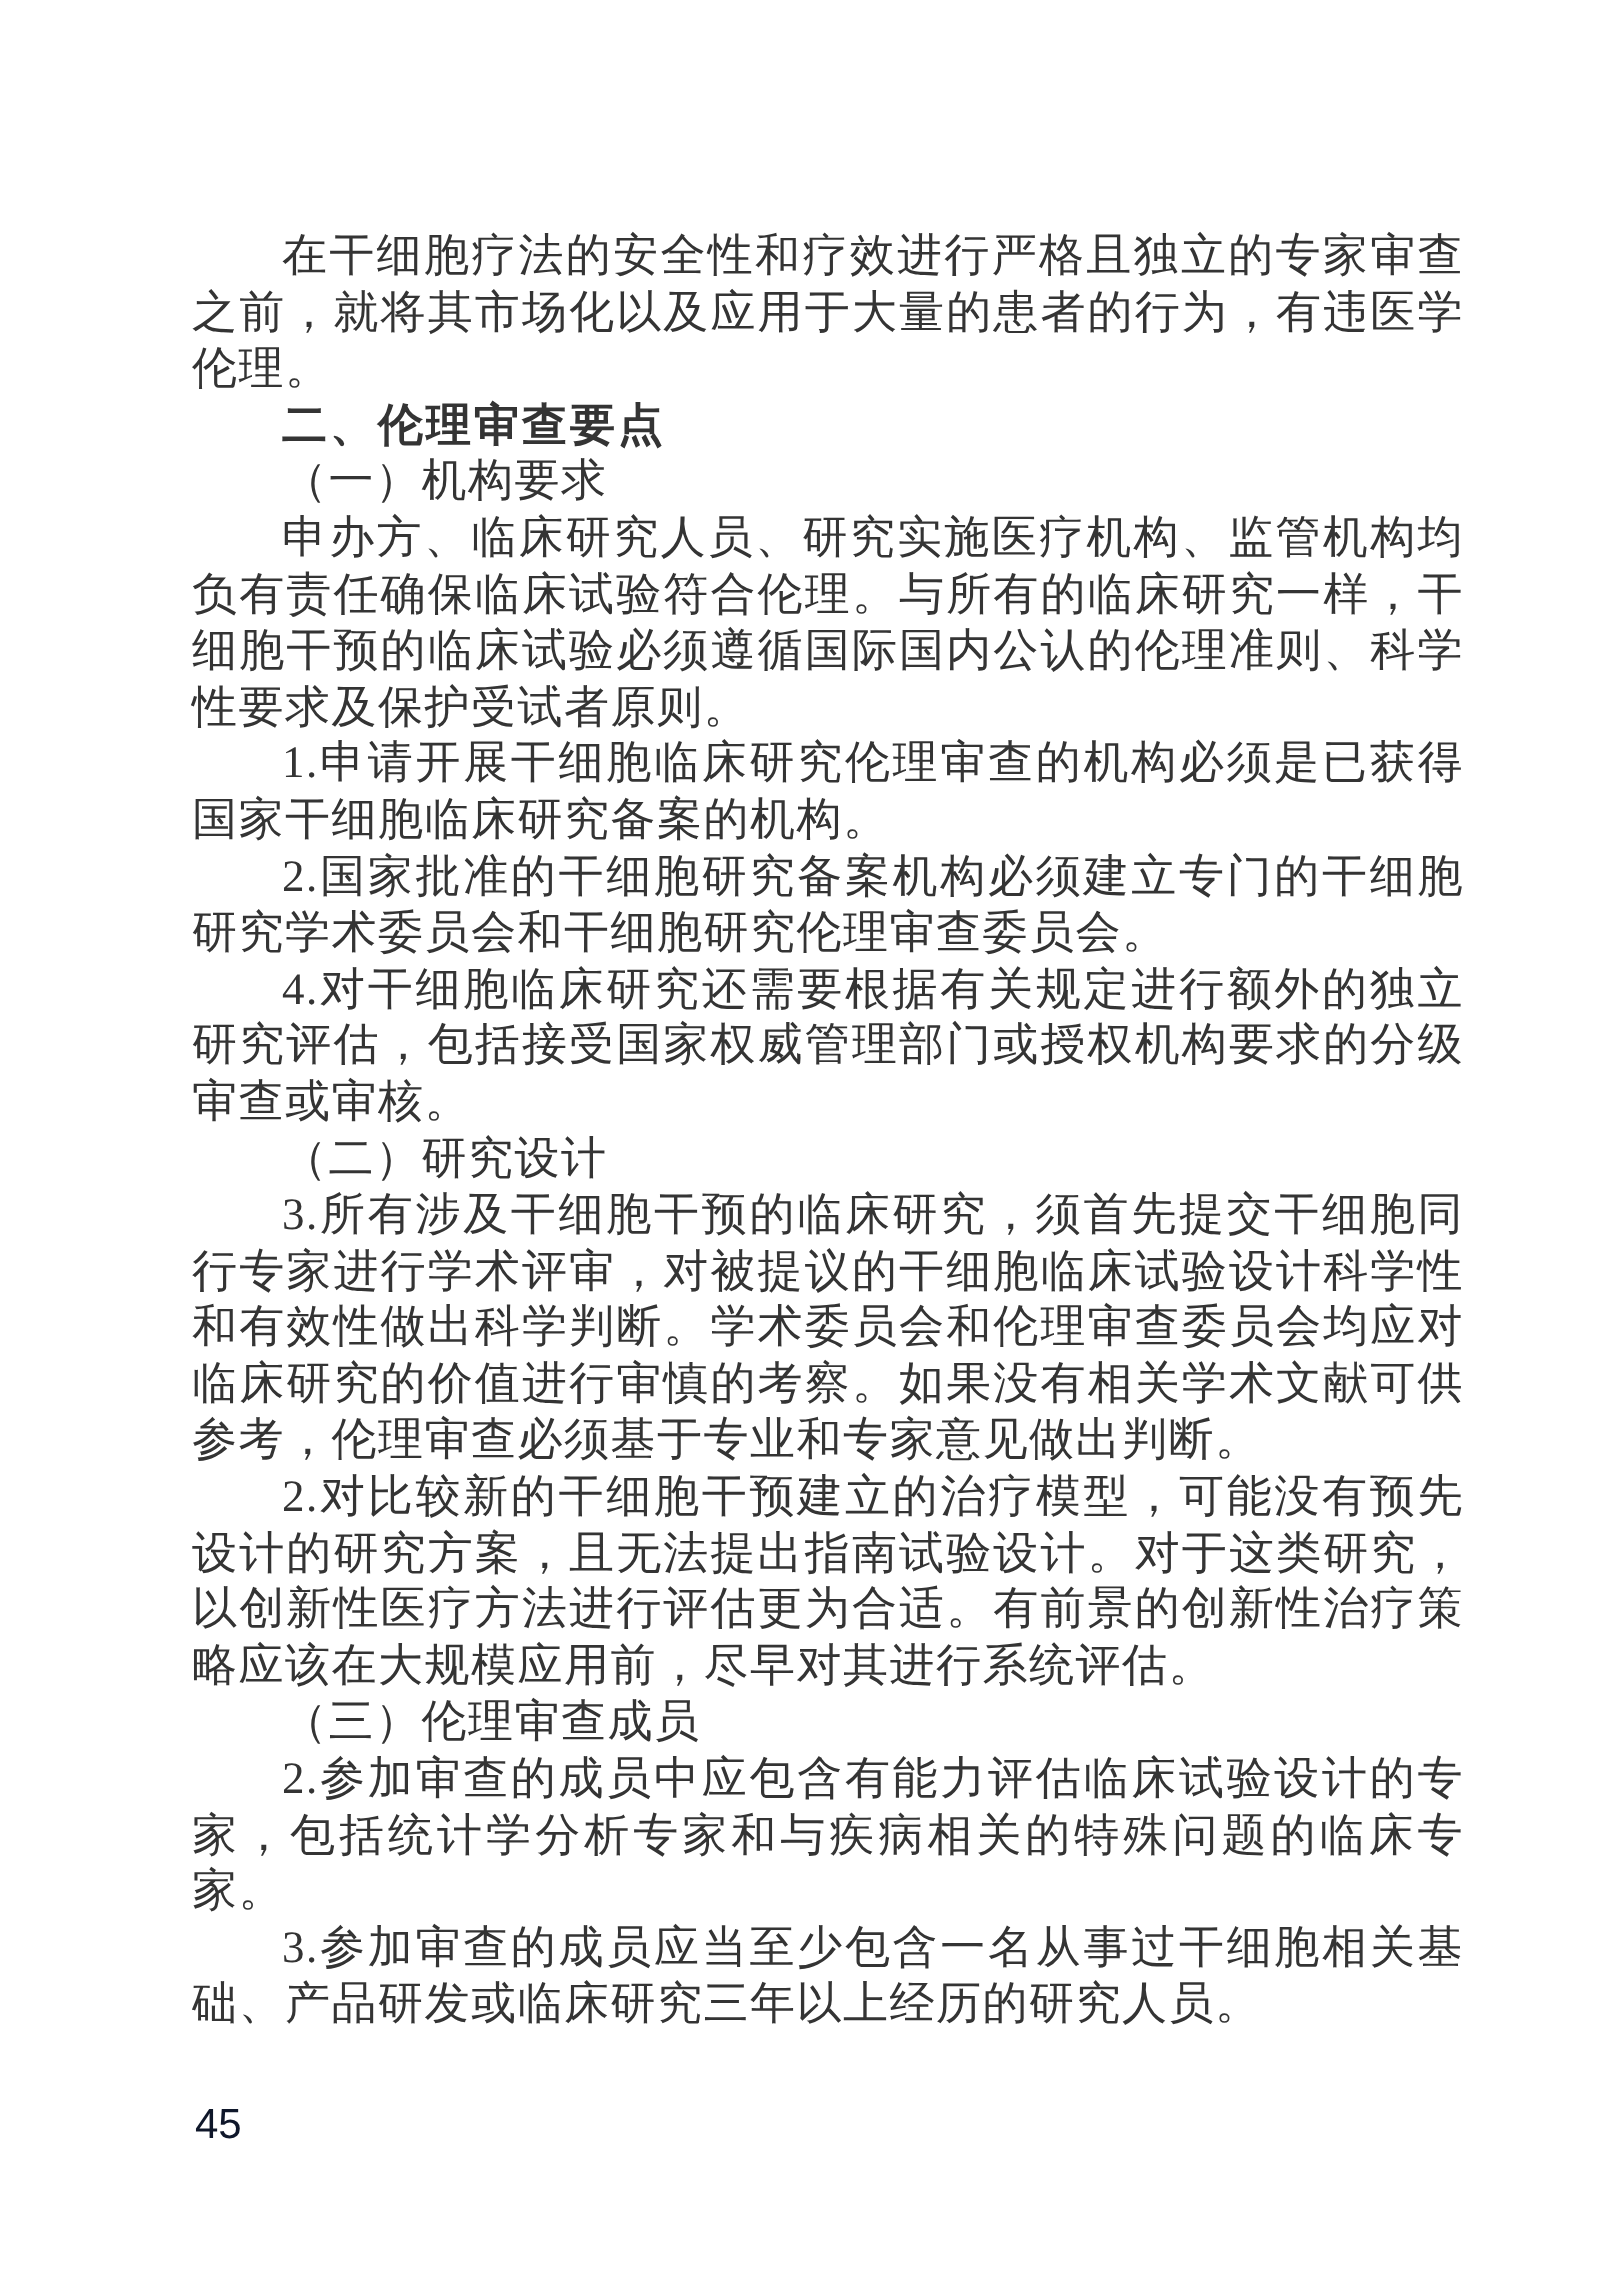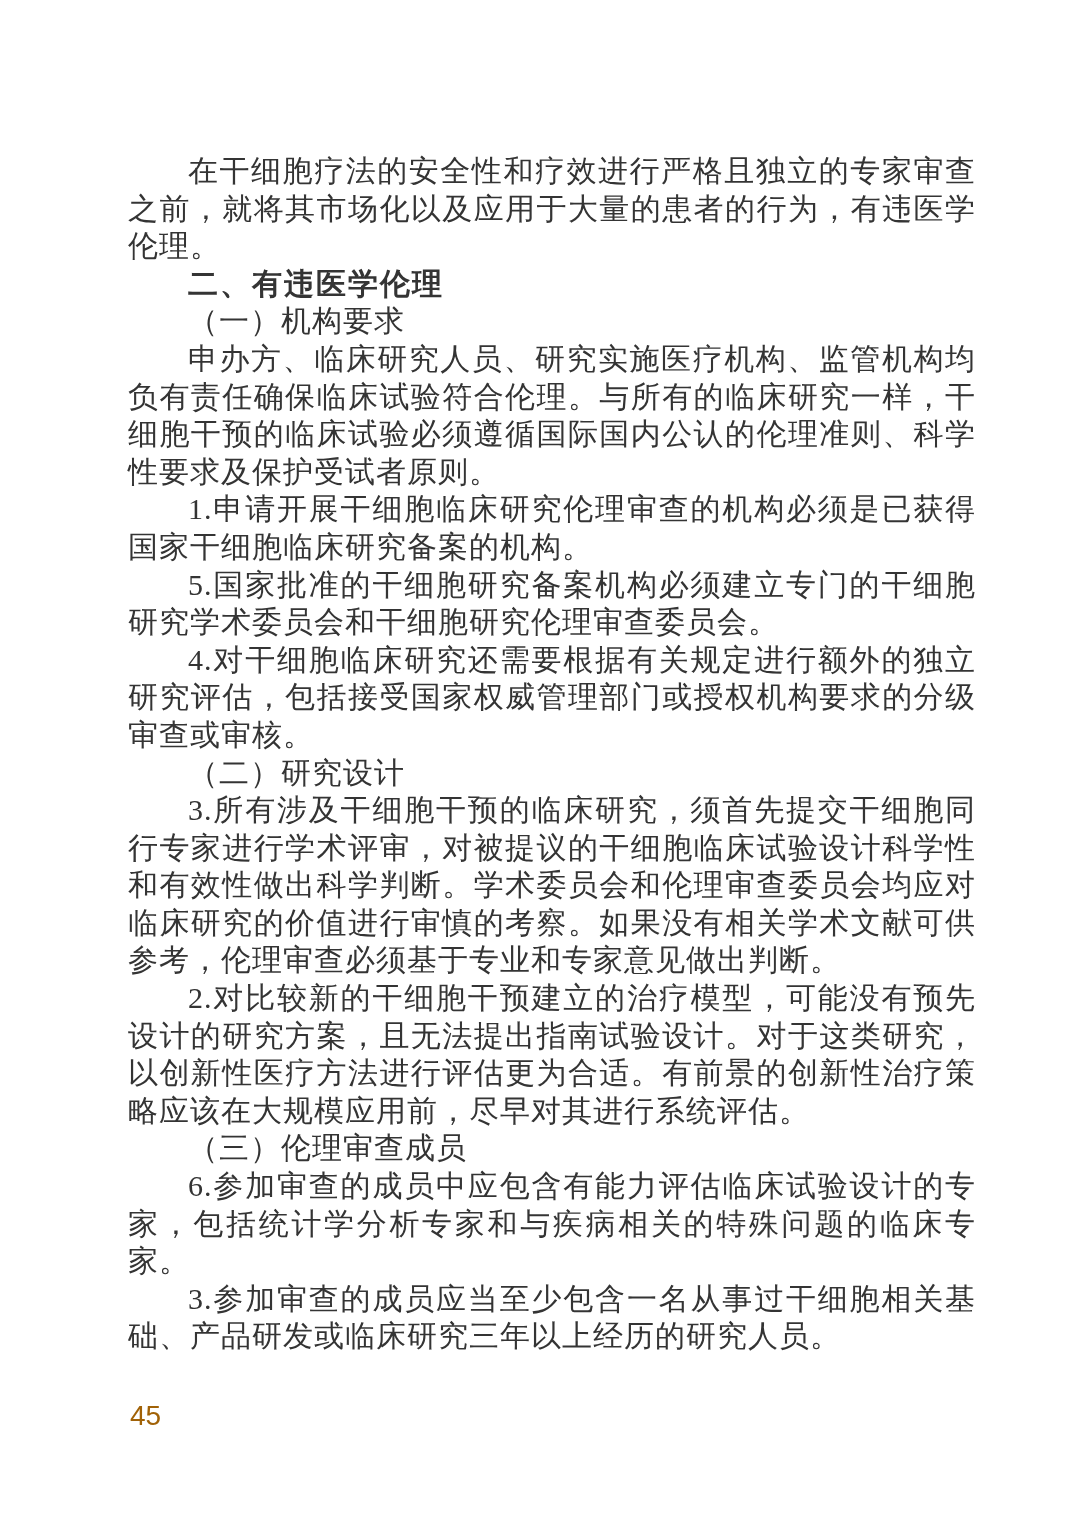--- a/index.html
+++ b/index.html
@@ -36,37 +36,37 @@
   .content p.heading {
     font-weight: bold;
     font-family: "Liberation Sans", "DejaVu Sans", sans-serif;
     letter-spacing: 2px;
   }
   .pageno {
     position: absolute;
     left: 130px;
     top: 1400px;
     font-size: 28px;
-    color: #a16207;
+    color: #0f172a;
     font-family: "Liberation Sans", "DejaVu Sans", sans-serif;
   }
 </style>
 </head>
 <body>
 
 <div class="page">
   <div class="content">
     <p class="body">在干细胞疗法的安全性和疗效进行严格且独立的专家审查之前，就将其市场化以及应用于大量的患者的行为，有违医学伦理。</p>
-    <p class="heading">二、有违医学伦理</p>
+    <p class="heading">二、伦理审查要点</p>
     <p class="body">（一）机构要求</p>
     <p class="body">申办方、临床研究人员、研究实施医疗机构、监管机构均负有责任确保临床试验符合伦理。与所有的临床研究一样，干细胞干预的临床试验必须遵循国际国内公认的伦理准则、科学性要求及保护受试者原则。</p>
     <p class="body">1.申请开展干细胞临床研究伦理审查的机构必须是已获得国家干细胞临床研究备案的机构。</p>
-    <p class="body">5.国家批准的干细胞研究备案机构必须建立专门的干细胞研究学术委员会和干细胞研究伦理审查委员会。</p>
+    <p class="body">2.国家批准的干细胞研究备案机构必须建立专门的干细胞研究学术委员会和干细胞研究伦理审查委员会。</p>
     <p class="body">4.对干细胞临床研究还需要根据有关规定进行额外的独立研究评估，包括接受国家权威管理部门或授权机构要求的分级审查或审核。</p>
     <p class="body">（二）研究设计</p>
     <p class="body">3.所有涉及干细胞干预的临床研究，须首先提交干细胞同行专家进行学术评审，对被提议的干细胞临床试验设计科学性和有效性做出科学判断。学术委员会和伦理审查委员会均应对临床研究的价值进行审慎的考察。如果没有相关学术文献可供参考，伦理审查必须基于专业和专家意见做出判断。</p>
     <p class="body">2.对比较新的干细胞干预建立的治疗模型，可能没有预先设计的研究方案，且无法提出指南试验设计。对于这类研究，以创新性医疗方法进行评估更为合适。有前景的创新性治疗策略应该在大规模应用前，尽早对其进行系统评估。</p>
     <p class="body">（三）伦理审查成员</p>
-    <p class="body">6.参加审查的成员中应包含有能力评估临床试验设计的专家，包括统计学分析专家和与疾病相关的特殊问题的临床专家。</p>
+    <p class="body">2.参加审查的成员中应包含有能力评估临床试验设计的专家，包括统计学分析专家和与疾病相关的特殊问题的临床专家。</p>
     <p class="body">3.参加审查的成员应当至少包含一名从事过干细胞相关基础、产品研发或临床研究三年以上经历的研究人员。</p>
   </div>
   <div class="pageno">45</div>
 </div>
 
 </body></html>

